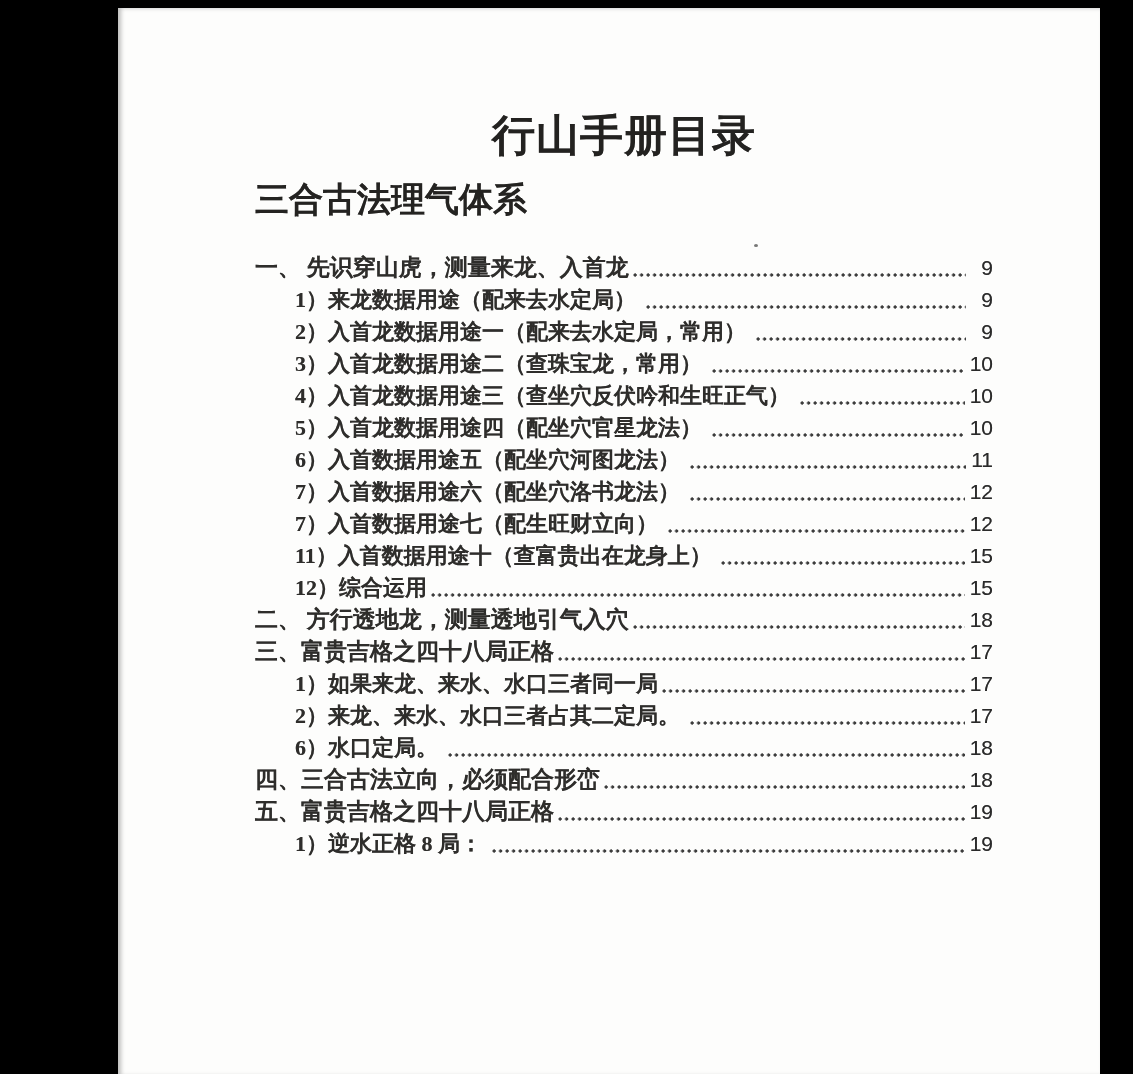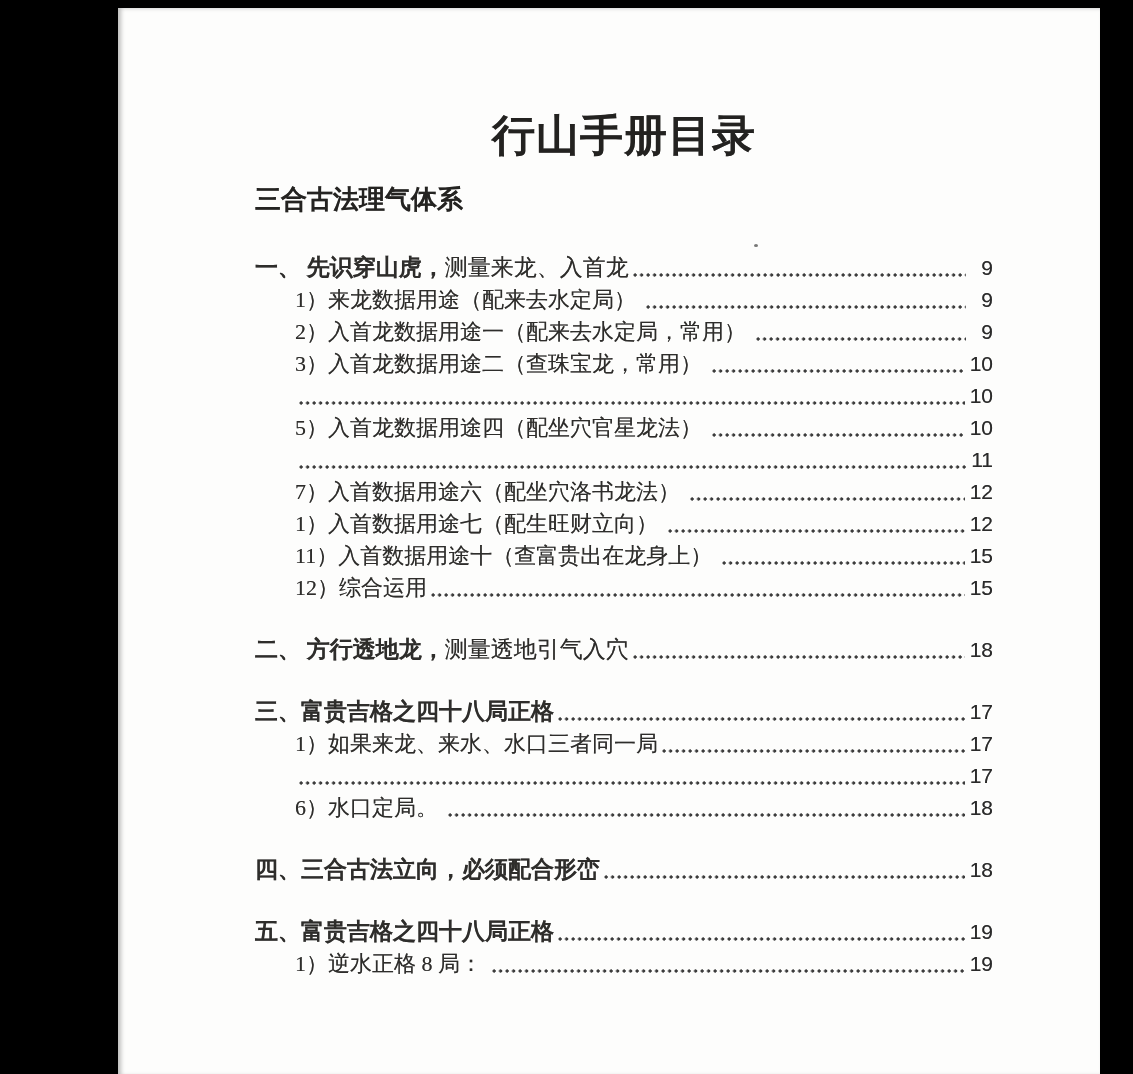--- a/index.html
+++ b/index.html
@@ -26,45 +26,45 @@
   }
   .doc-title{
     font-size:43px;
     font-weight:700;
     line-height:56px;
     text-align:center;
     letter-spacing:1px;
     color:#232220;
   }
   .section-heading{
-    font-size:26px;
+    font-size:34px;
     font-weight:700;
     line-height:44px;
     margin-top:14px;
     letter-spacing:0px;
     color:#242321;
   }
   .toc{ margin-top:30px; }
   .row{
     display:flex;
     align-items:baseline;
     height:32px;
     line-height:32px;
     font-size:23px;
   }
   .row.lv2{
     padding-left:40px;
     font-size:22px;
     justify-content:center;
   }
-  .row.gap{ margin-top:30px; }
+  .row.gap{ }
   .txt{ white-space:pre; }
   .txt .lbl{ font-weight:700; }
   .txt .bld{ font-weight:700;text-align:center; }
-  .txt .reg{ font-weight:400; }
+  .txt .reg{ font-weight:700; }
   .lv2 .lbl, .lv2 .bld{ font-weight:400; }
   .leader{
     flex:1;
     align-self:flex-end;
     height:7px;
     margin:0 5px 6px 4px;
     background-image:radial-gradient(circle at 2px 4px, var(--leader-dot) 1.5px, transparent 1.7px);
     background-size:6.5px 7px;
     background-repeat:repeat-x;
     background-position:left bottom;
@@ -109,39 +109,41 @@
     <span class="txt"><span class="lbl"></span><span class="bld"></span><span class="reg">2）入首龙数据用途一（配来去水定局，常用） </span></span>
     <span class="leader"></span>
     <span class="pg">9</span>
   </div>
       <div class="row lv2">
     <span class="txt"><span class="lbl"></span><span class="bld"></span><span class="reg">3）入首龙数据用途二（查珠宝龙，常用） </span></span>
     <span class="leader"></span>
     <span class="pg">10</span>
   </div>
       <div class="row lv2">
+    <span class="txt"><span class="lbl"></span><span class="bld"></span><span class="reg">4）入首龙数据用途三（查坐穴反伏吟和生旺正气） </span></span>
     <span class="leader"></span>
     <span class="pg">10</span>
   </div>
       <div class="row lv2">
     <span class="txt"><span class="lbl"></span><span class="bld"></span><span class="reg">5）入首龙数据用途四（配坐穴官星龙法） </span></span>
     <span class="leader"></span>
     <span class="pg">10</span>
   </div>
       <div class="row lv2">
+    <span class="txt"><span class="lbl"></span><span class="bld"></span><span class="reg">6）入首数据用途五（配坐穴河图龙法） </span></span>
     <span class="leader"></span>
     <span class="pg">11</span>
   </div>
       <div class="row lv2">
     <span class="txt"><span class="lbl"></span><span class="bld"></span><span class="reg">7）入首数据用途六（配坐穴洛书龙法） </span></span>
     <span class="leader"></span>
     <span class="pg">12</span>
   </div>
       <div class="row lv2">
-    <span class="txt"><span class="lbl"></span><span class="bld"></span><span class="reg">1）入首数据用途七（配生旺财立向） </span></span>
+    <span class="txt"><span class="lbl"></span><span class="bld"></span><span class="reg">7）入首数据用途七（配生旺财立向） </span></span>
     <span class="leader"></span>
     <span class="pg">12</span>
   </div>
       <div class="row lv2">
     <span class="txt"><span class="lbl"></span><span class="bld"></span><span class="reg">11）入首数据用途十（查富贵出在龙身上） </span></span>
     <span class="leader"></span>
     <span class="pg">15</span>
   </div>
       <div class="row lv2">
     <span class="txt"><span class="lbl"></span><span class="bld"></span><span class="reg">12）综合运用</span></span>
@@ -157,20 +159,21 @@
     <span class="txt"><span class="lbl">三、</span><span class="bld">富贵吉格之四十八局正格</span><span class="reg"></span></span>
     <span class="leader"></span>
     <span class="pg">17</span>
   </div>
       <div class="row lv2">
     <span class="txt"><span class="lbl"></span><span class="bld"></span><span class="reg">1）如果来龙、来水、水口三者同一局</span></span>
     <span class="leader"></span>
     <span class="pg">17</span>
   </div>
       <div class="row lv2">
+    <span class="txt"><span class="lbl"></span><span class="bld"></span><span class="reg">2）来龙、来水、水口三者占其二定局。 </span></span>
     <span class="leader"></span>
     <span class="pg">17</span>
   </div>
       <div class="row lv2">
     <span class="txt"><span class="lbl"></span><span class="bld"></span><span class="reg">6）水口定局。 </span></span>
     <span class="leader"></span>
     <span class="pg">18</span>
   </div>
       <div class="row lv1 gap">
     <span class="txt"><span class="lbl">四、</span><span class="bld">三合古法立向，必须配合形峦</span><span class="reg"></span></span>

